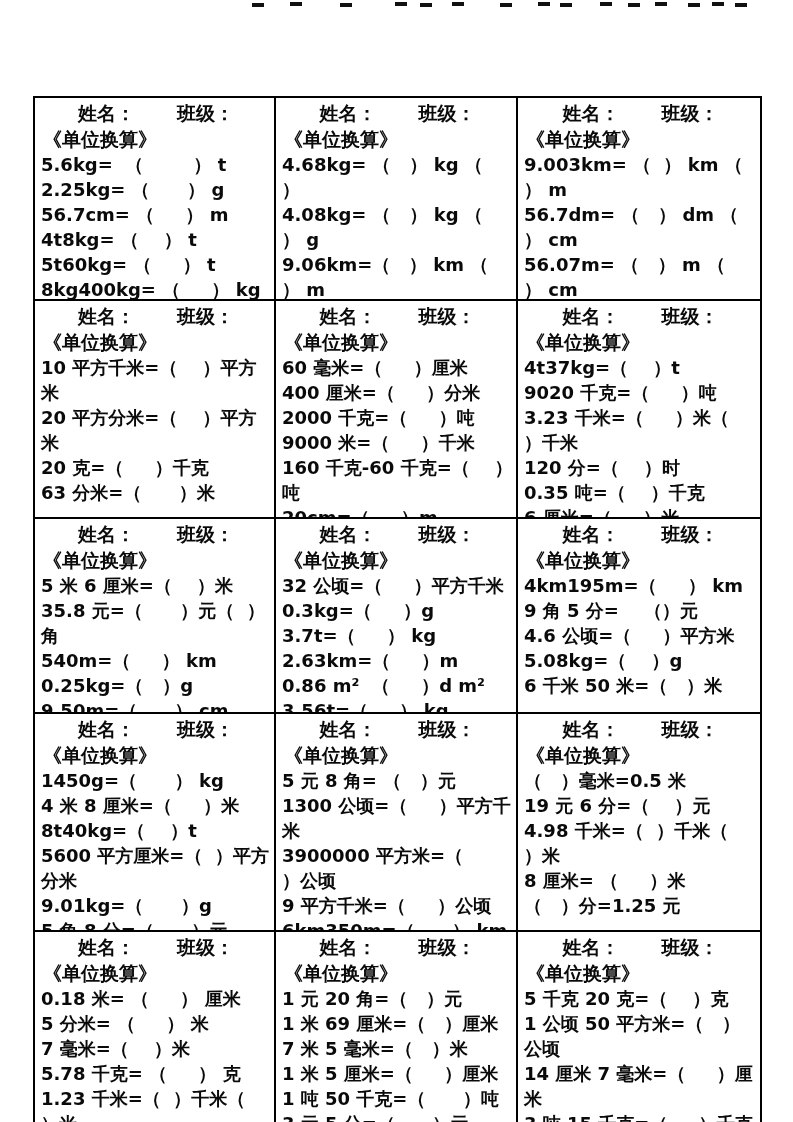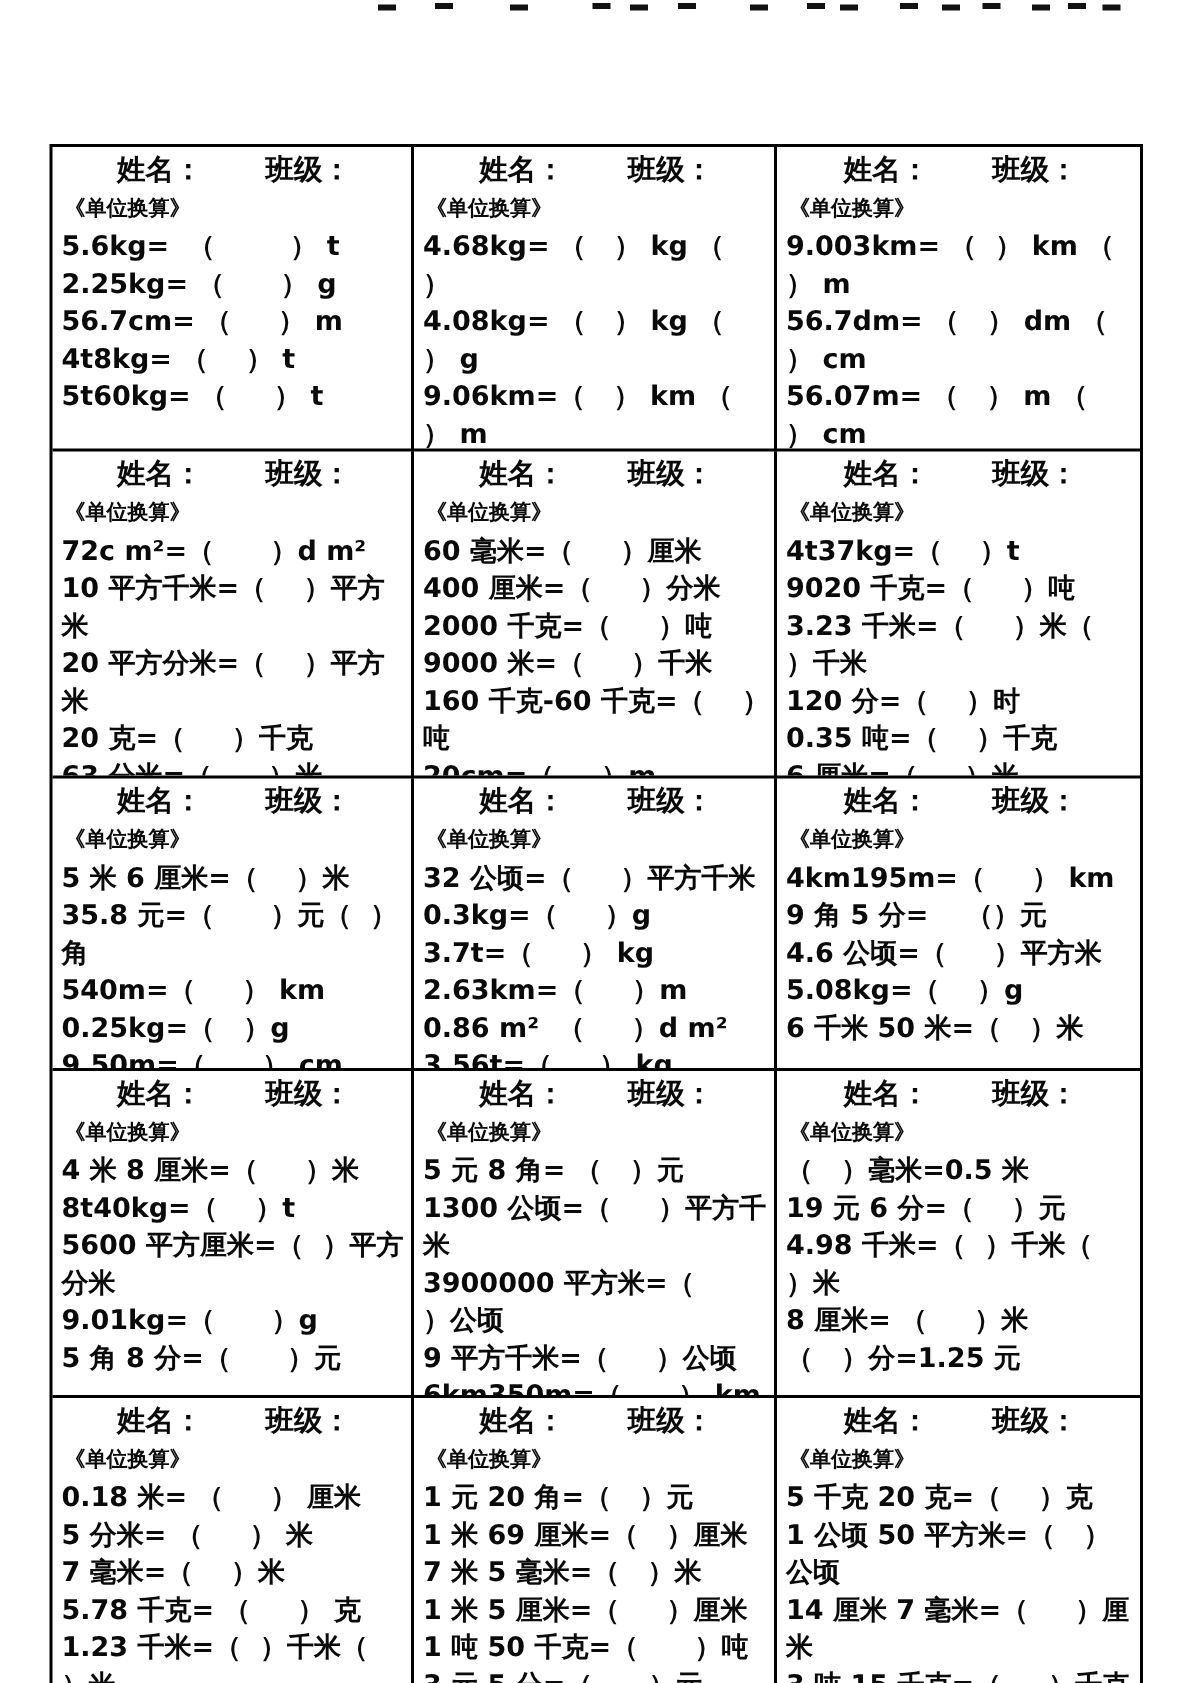--- a/index.html
+++ b/index.html
@@ -54,21 +54,21 @@
   .cell:nth-child(n+13) { border-bottom: none; }
   .head {
     display: flex;
     justify-content: center;
     gap: 42px;
     font-size: 19px;
     line-height: 25px;
     white-space: pre;
   }
   .title {
-    font-size: 14px;
+    font-size: 19px;
     line-height: 26px;
     padding-left: 2px;
     white-space: pre;
   }
   .line {
     font-size: 18px;
     line-height: 25px;
     white-space: pre-wrap;
     word-break: break-all;
   }
@@ -84,20 +84,21 @@
       <span class="name-lbl">姓名：</span>
       <span class="class-lbl">班级：</span>
     </div>
     <div class="title">《单位换算》</div>
     <div class="lines">
           <div class="line"><span>5.6kg=  （        ） t</span></div>
           <div class="line"><span>2.25kg= （      ） g</span></div>
           <div class="line"><span>56.7cm= （     ） m</span></div>
           <div class="line"><span>4t8kg= （    ） t</span></div>
           <div class="line"><span>5t60kg= （     ） t</span></div>
+          <div class="line"><span>8kg400kg= （     ） kg</span></div>
         </div>
   </div>
 
   <div class="cell">
     <div class="head">
       <span class="name-lbl">姓名：</span>
       <span class="class-lbl">班级：</span>
     </div>
     <div class="title">《单位换算》</div>
     <div class="lines">
@@ -120,21 +121,20 @@
         </div>
   </div>
 
   <div class="cell">
     <div class="head">
       <span class="name-lbl">姓名：</span>
       <span class="class-lbl">班级：</span>
     </div>
     <div class="title">《单位换算》</div>
     <div class="lines">
-          <div class="line"><span>72c m²=（      ）d m²</span></div>
           <div class="line"><span>10 平方千米=（    ）平方米</span></div>
           <div class="line"><span>20 平方分米=（    ）平方米</span></div>
           <div class="line"><span>20 克=（     ）千克</span></div>
           <div class="line"><span>63 分米=（      ）米</span></div>
         </div>
   </div>
 
   <div class="cell">
     <div class="head">
       <span class="name-lbl">姓名：</span>
@@ -213,20 +213,21 @@
         </div>
   </div>
 
   <div class="cell">
     <div class="head">
       <span class="name-lbl">姓名：</span>
       <span class="class-lbl">班级：</span>
     </div>
     <div class="title">《单位换算》</div>
     <div class="lines">
+          <div class="line"><span>1450g=（      ） kg</span></div>
           <div class="line"><span>4 米 8 厘米=（     ）米</span></div>
           <div class="line"><span>8t40kg=（    ）t</span></div>
           <div class="line"><span>5600 平方厘米=（  ）平方分米</span></div>
           <div class="line"><span>9.01kg=（      ）g</span></div>
           <div class="line"><span>5 角 8 分=（      ）元</span></div>
         </div>
   </div>
 
   <div class="cell">
     <div class="head">

